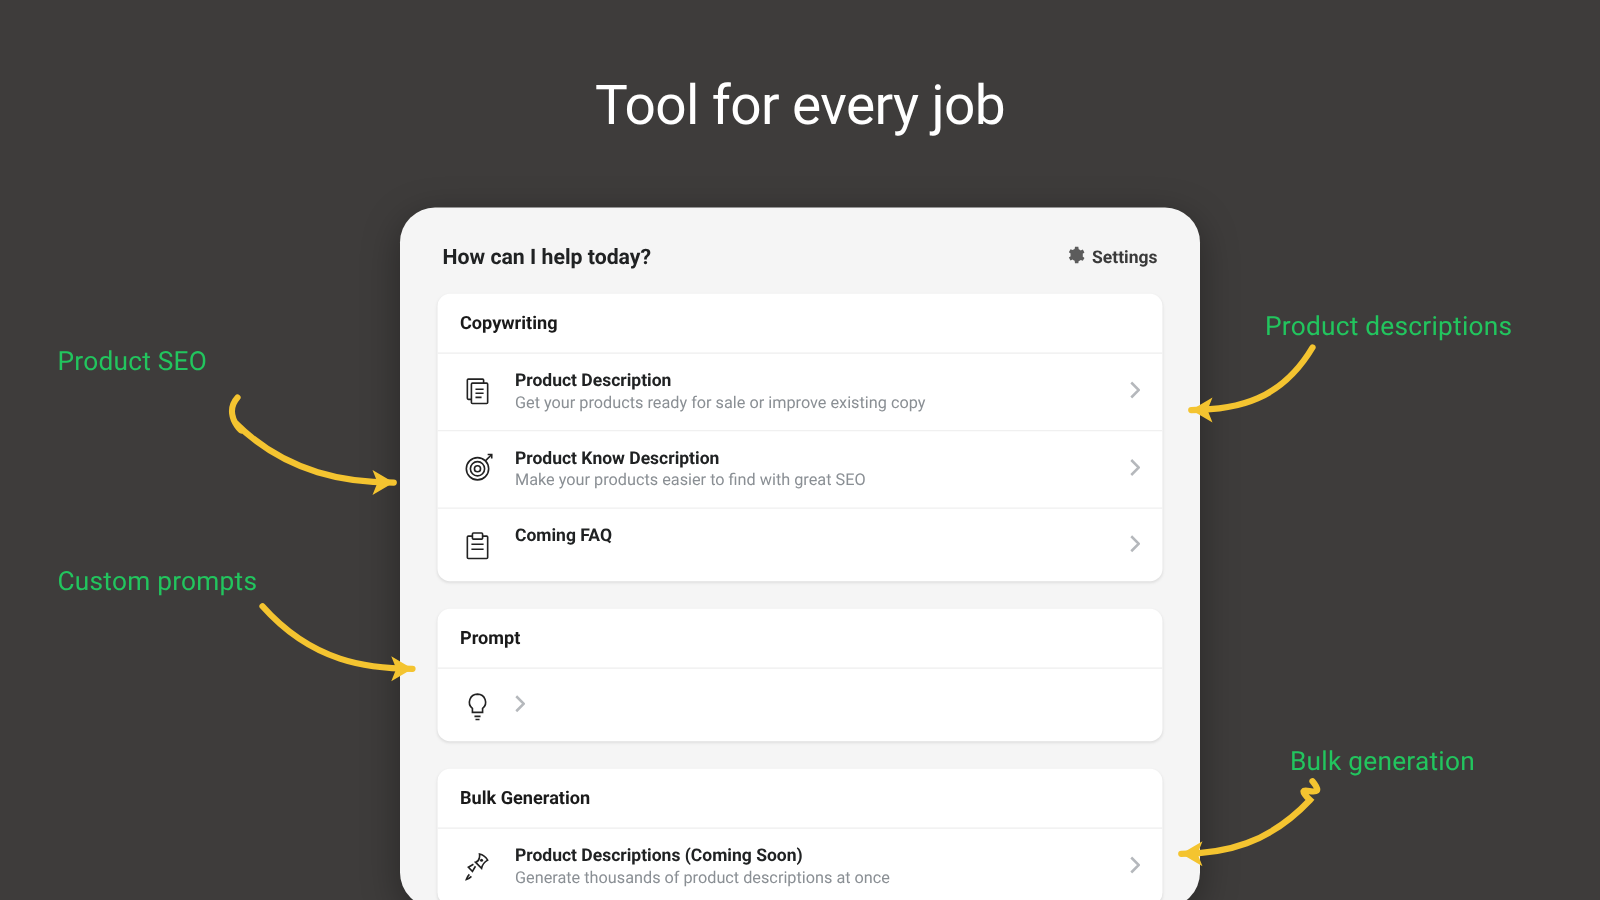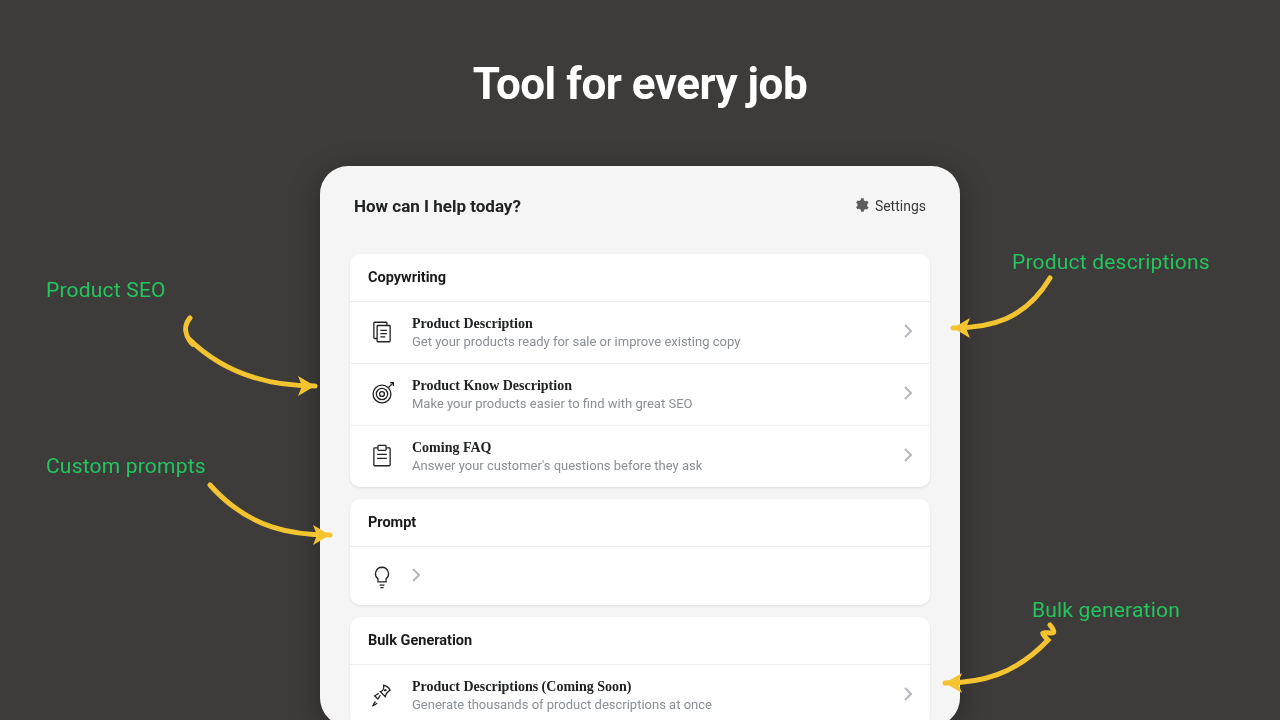--- a/index.html
+++ b/index.html
@@ -11,62 +11,62 @@
     overflow: hidden;
     position: relative;
   }
   .headline {
     position: absolute;
     top: 58px;
     left: 0; right: 0;
     text-align: center;
     color: #fff;
     font-size: 44px;
-    font-weight: 700;
+    font-weight: 400;
     letter-spacing: -0.5px;
   }
   .panel {
     position: absolute;
     top: 166px;
     left: 320px;
     width: 640px;
     background: #f5f5f5;
     border-radius: 28px;
     padding: 30px 30px 0 30px;
     box-shadow: 0 8px 30px rgba(0,0,0,0.35);
     height: 560px;
     overflow: hidden;
   }
   .panel-header {
     display: flex;
     align-items: center;
     justify-content: space-between;
-    margin-bottom: 38px;
+    margin-bottom: 19px;
     padding: 0 4px;
   }
   .panel-title {
     font-size: 17px;
     font-weight: 700;
     color: #202223;
   }
   .settings {
     display: flex;
     align-items: center;
     gap: 6px;
     font-size: 14px;
-    font-weight: 400;
+    font-weight: 700;
     color: #3a3a3a;
     cursor: pointer;
   }
   .settings svg { width: 16px; height: 16px; fill: #5c5c5c; }
   .card {
     background: #fff;
     border-radius: 10px;
     box-shadow: 0 1px 3px rgba(0,0,0,0.06), 0 1px 2px rgba(0,0,0,0.04);
-    margin-bottom: 12px;
+    margin-bottom: 22px;
     overflow: hidden;
   }
   .card-head {
     padding: 15px 18px;
     font-weight: 700;
     font-size: 14.5px;
     color: #1a1a1a;
     border-bottom: 1px solid #eee;
   }
   .row {
@@ -82,21 +82,21 @@
     width: 28px;
     height: 28px;
     flex: 0 0 28px;
     display: flex;
     align-items: center;
     justify-content: center;
     margin-top: 2px;
   }
   .row .ic svg { width: 26px; height: 26px; stroke: #222; fill: none; stroke-width: 1.6; }
   .row .txt { flex: 1; }
-  .row .t1 { font-size: 14px; font-weight: 700; color: #202223; margin-bottom: 2px; font-family: Liberation Serif, serif; }
+  .row .t1 { font-size: 14px; font-weight: 700; color: #202223; margin-bottom: 2px; }
   .row .t2 { font-size: 13px; color: #8a8f94; }
   .row .chev { flex: 0 0 auto; align-self: center; }
   .row .chev svg { width: 8px; height: 14px; stroke: #b5b8bc; fill: none; stroke-width: 2; }
   .callout {
     position: absolute;
     color: #22c55e;
     font-size: 21px;
     font-weight: 400;
     letter-spacing: 0.2px;
   }
@@ -171,21 +171,20 @@
       <div class="ic">
         <svg viewBox="0 0 32 32">
             <rect x="6" y="6" width="20" height="22" rx="1"></rect>
             <rect x="11" y="3" width="10" height="6" rx="1" fill="#fff"></rect>
             <line x1="10" y1="14" x2="22" y2="14"></line>
             <line x1="10" y1="19" x2="22" y2="19"></line>
           </svg>
       </div>
       <div class="txt">
         <div class="t1">Coming FAQ</div>
-        <div class="t2">Answer your customer's questions before they ask</div>
       </div>
       <div class="chev"><svg viewBox="0 0 8 14">
             <polyline points="1,1 7,7 1,13"></polyline>
           </svg></div>
     </div>
   </div>
 
   <div class="card">
     <div class="card-head">Prompt</div>
     <div class="row">

